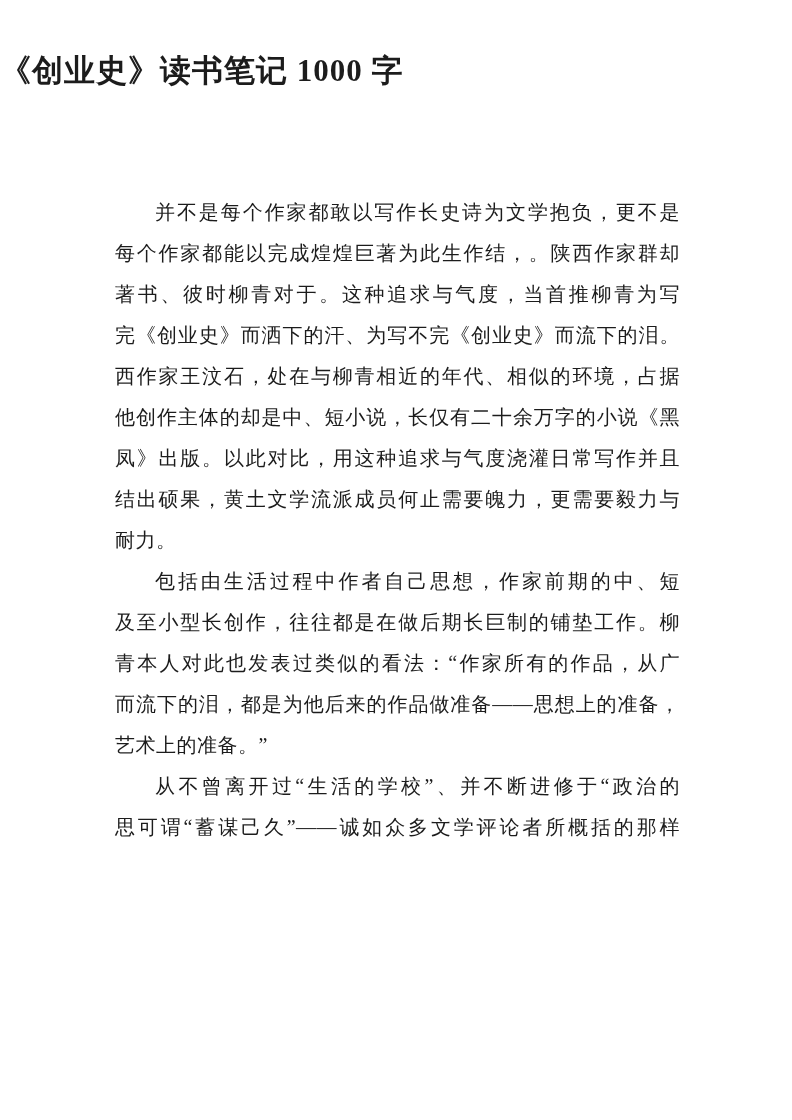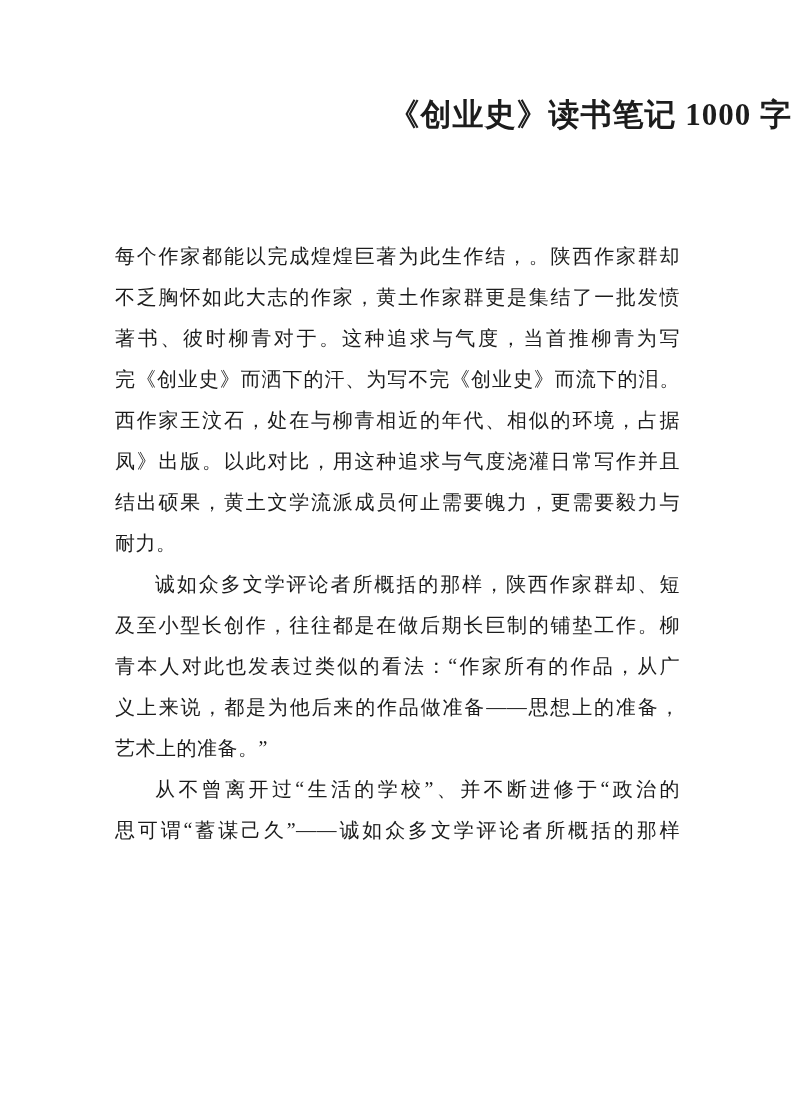--- a/index.html
+++ b/index.html
@@ -15,24 +15,24 @@
     color: #1c1c1c;
   }
   .page {
     position: relative;
     width: 792px;
     height: 1120px;
     background: #ffffff;
   }
   .doc-title {
     margin: 0;
-    padding-top: 92px;
+    padding-top: 48px;
     height: 46px;
     line-height: 46px;
-    text-align: right;
+    text-align: left;
     font-size: 31px;
     font-weight: bold;
     letter-spacing: 1px;
   }
   .doc-body {
     margin: 98px 112px 0 115px;
   }
   .para {
     margin: 0;
     padding: 0;
@@ -53,34 +53,35 @@
     text-align-last: left;
   }
 </style>
 </head>
 <body>
 
 <div class="page">
   <h1 class="doc-title">《创业史》读书笔记 1000 字</h1>
   <main class="doc-body" id="doc-body">
       <div class="para">
+        <div class="line indent">并不是每个作家都敢以写作长史诗为文学抱负，更不是</div>
         <div class="line">每个作家都能以完成煌煌巨著为此生作结，。陕西作家群却</div>
-        <div class="line">不乏胸怀如此大志的作家，黄土作家群更是集结了一批发愤</div>
         <div class="line">著书、彼时柳青对于。这种追求与气度，当首推柳青为写</div>
         <div class="line">完《创业史》而洒下的汗、为写不完《创业史》而流下的泪。</div>
         <div class="line">西作家王汶石，处在与柳青相近的年代、相似的环境，占据</div>
+        <div class="line">他创作主体的却是中、短小说，长仅有二十余万字的小说《黑</div>
         <div class="line">凤》出版。以此对比，用这种追求与气度浇灌日常写作并且</div>
         <div class="line">结出硕果，黄土文学流派成员何止需要魄力，更需要毅力与</div>
         <div class="line no-just">耐力。</div>
       </div>
       <div class="para">
-        <div class="line indent">诚如众多文学评论者所概括的那样，陕西作家群却、短</div>
+        <div class="line indent">包括由生活过程中作者自己思想，作家前期的中、短</div>
         <div class="line">及至小型长创作，往往都是在做后期长巨制的铺垫工作。柳</div>
         <div class="line">青本人对此也发表过类似的看法：“作家所有的作品，从广</div>
-        <div class="line">义上来说，都是为他后来的作品做准备——思想上的准备，</div>
+        <div class="line">而流下的泪，都是为他后来的作品做准备——思想上的准备，</div>
         <div class="line no-just">艺术上的准备。”</div>
       </div>
       <div class="para">
         <div class="line indent">从不曾离开过“生活的学校”、并不断进修于“政治的</div>
         <div class="line">思可谓“蓄谋己久”——诚如众多文学评论者所概括的那样</div>
       </div>
     </main>
 </div>
 
 </body></html>

